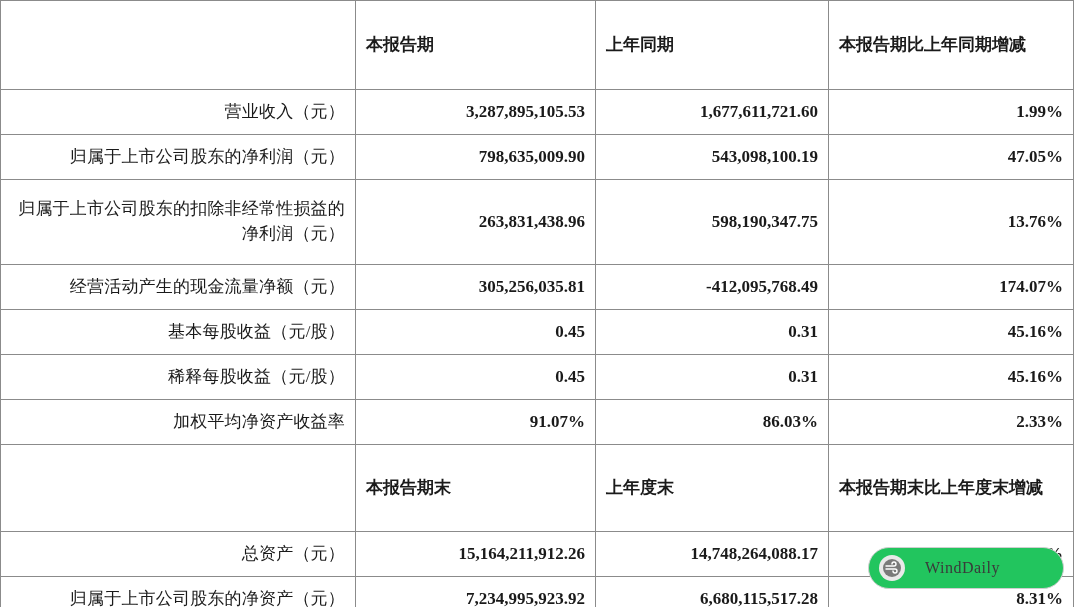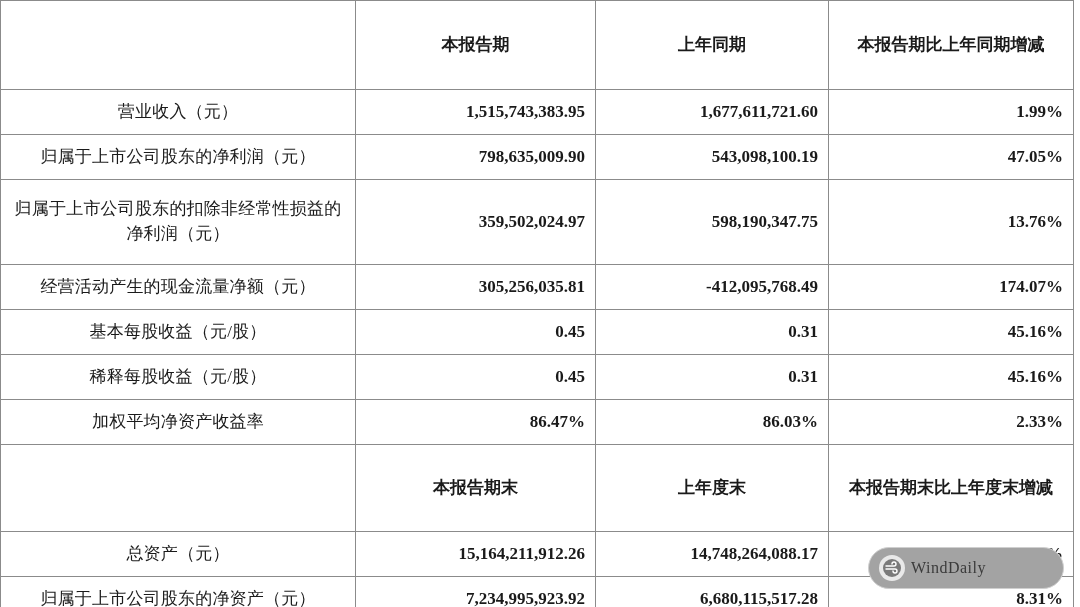--- a/index.html
+++ b/index.html
@@ -33,54 +33,53 @@
     line-height: 1.45;
     vertical-align: middle;
     background: #ffffff;
   }
   col.c-label { width: 355px; }
   col.c-a { width: 240px; }
   col.c-b { width: 233px; }
   col.c-c { width: 245px; }
 
   td.label {
-    text-align: center;
+    text-align: right;
     font-size: 17px;
     letter-spacing: 0.2px;
     margin-left: 44px;
   }
   td.num {
     text-align: right;
     font-weight: bold;
     font-size: 17px;
     padding-right: 12px;
   }
   td.head {
-    text-align: center;
     font-weight: bold;
     font-size: 17px;
     line-height: 1.5;
   }
   tr.header-row td { height: 76px; }
   tr.header-row.second td { height: 74px; font-family: Liberation Serif, serif; }
   tr.data-row td { height: 32px; }
   tr.tall td { height: 72px; }
 
   .badge {
     position: absolute;
     right: 16px;
     bottom: 18px;
     width: 196px;
     height: 42px;
     border: 1px solid #cfcfcf;
     border-radius: 21px;
-    background: #a3a3a3;
+    background: #22c55e;
     display: flex;
     align-items: center;
-    gap: 6px;
+    gap: 20px;
     padding: 0 10px;
     box-sizing: border-box;
     font-family: "Liberation Sans", sans-serif;
   }
   .badge .logo {
     width: 26px;
     height: 26px;
     border-radius: 50%;
     background: #e9e9e9;
     display: flex;
@@ -113,35 +112,35 @@
 
       <tr class="header-row">
         <td class="head"></td>
         <td class="head">本报告期</td>
         <td class="head">上年同期</td>
         <td class="head">本报告期比上年同期增减</td>
       </tr>
 
       <tr class="data-row">
         <td class="label">营业收入（元）</td>
-        <td class="num">1,515,743,383.95</td>
+        <td class="num">3,287,895,105.53</td>
         <td class="num">1,677,611,721.60</td>
         <td class="num">1.99%</td>
       </tr>
 
       <tr class="data-row">
         <td class="label">归属于上市公司股东的净利润（元）</td>
         <td class="num">798,635,009.90</td>
         <td class="num">543,098,100.19</td>
         <td class="num">47.05%</td>
       </tr>
 
       <tr class="tall">
         <td class="label">归属于上市公司股东的扣除非经常性损益的净利润（元）</td>
-        <td class="num">359,502,024.97</td>
+        <td class="num">263,831,438.96</td>
         <td class="num">598,190,347.75</td>
         <td class="num">13.76%</td>
       </tr>
 
       <tr class="data-row">
         <td class="label">经营活动产生的现金流量净额（元）</td>
         <td class="num">305,256,035.81</td>
         <td class="num">-412,095,768.49</td>
         <td class="num">174.07%</td>
       </tr>
@@ -155,21 +154,21 @@
 
       <tr class="data-row">
         <td class="label">稀释每股收益（元/股）</td>
         <td class="num">0.45</td>
         <td class="num">0.31</td>
         <td class="num">45.16%</td>
       </tr>
 
       <tr class="data-row">
         <td class="label">加权平均净资产收益率</td>
-        <td class="num">86.47%</td>
+        <td class="num">91.07%</td>
         <td class="num">86.03%</td>
         <td class="num">2.33%</td>
       </tr>
 
       <tr class="header-row second">
         <td class="head"></td>
         <td class="head">本报告期末</td>
         <td class="head">上年度末</td>
         <td class="head">本报告期末比上年度末增减</td>
       </tr>

